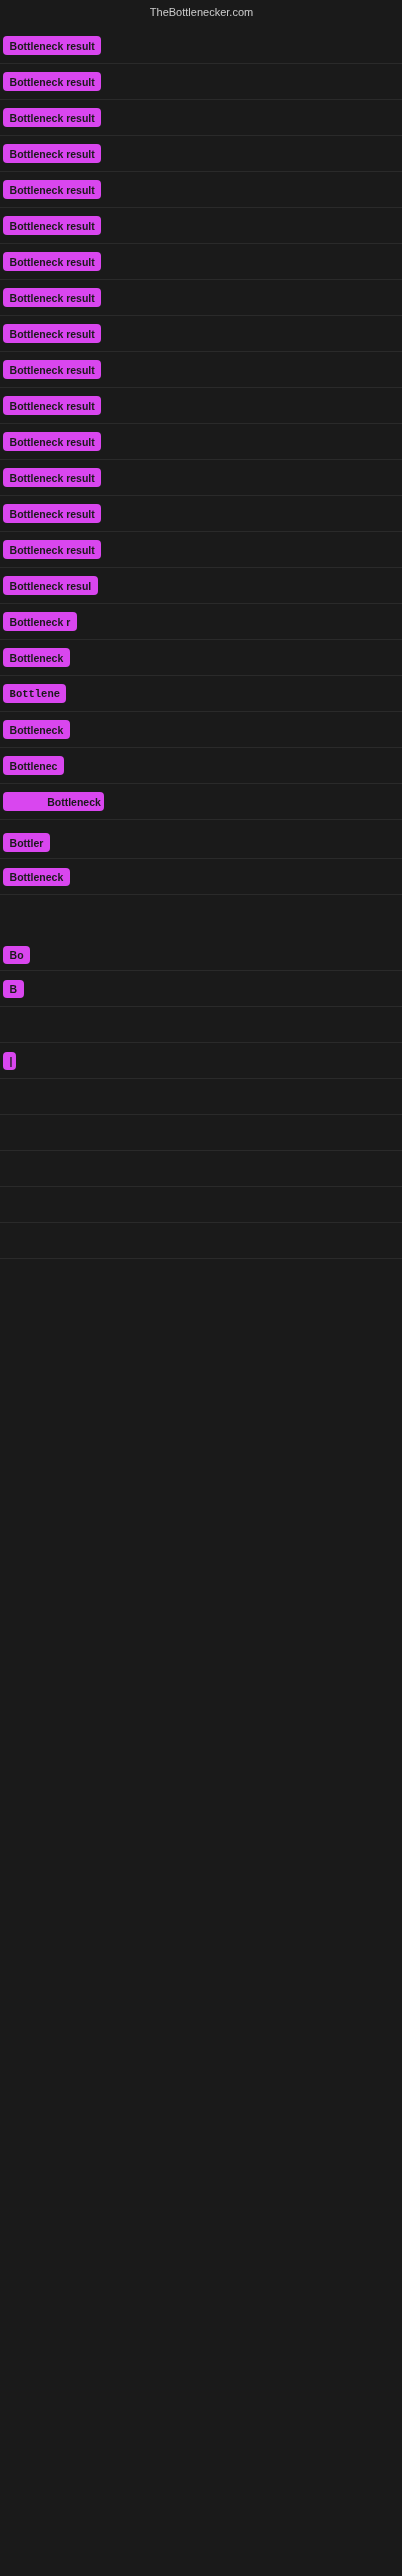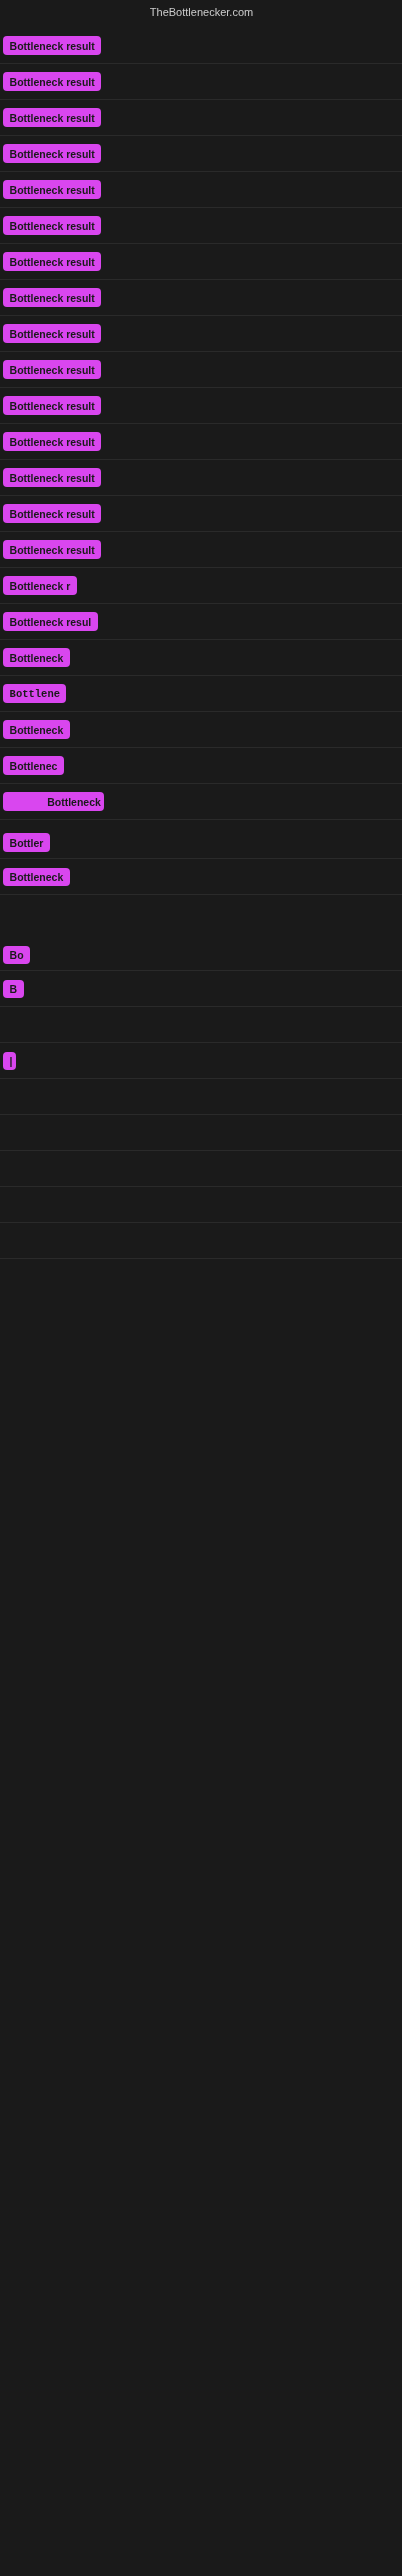--- a/index.html
+++ b/index.html
@@ -91,24 +91,24 @@
     <div class="row">
       <span class="bottleneck-label" style="max-width: 129px;">Bottleneck result</span>
     </div>
     <div class="row">
       <span class="bottleneck-label" style="max-width: 129px;">Bottleneck result</span>
     </div>
     <div class="row">
       <span class="bottleneck-label" style="max-width: 121px;">Bottleneck result</span>
     </div>
     <div class="row">
-      <span class="bottleneck-label" style="max-width: 97px;">Bottleneck r</span>
+      <span class="bottleneck-label" style="max-width: 109px;">Bottleneck resul</span>
     </div>
     <div class="row">
-      <span class="bottleneck-label" style="max-width: 109px;">Bottleneck resul</span>
+      <span class="bottleneck-label" style="max-width: 97px;">Bottleneck r</span>
     </div>
     <div class="row">
       <span class="bottleneck-label" style="max-width: 85px;">Bottleneck</span>
     </div>
     <div class="row">
       <span class="bottleneck-label" style="max-width: 72px; font-family: Liberation Mono, monospace;">Bottlene</span>
     </div>
     <div class="row">
       <span class="bottleneck-label" style="max-width: 85px;">Bottleneck</span>
     </div>

